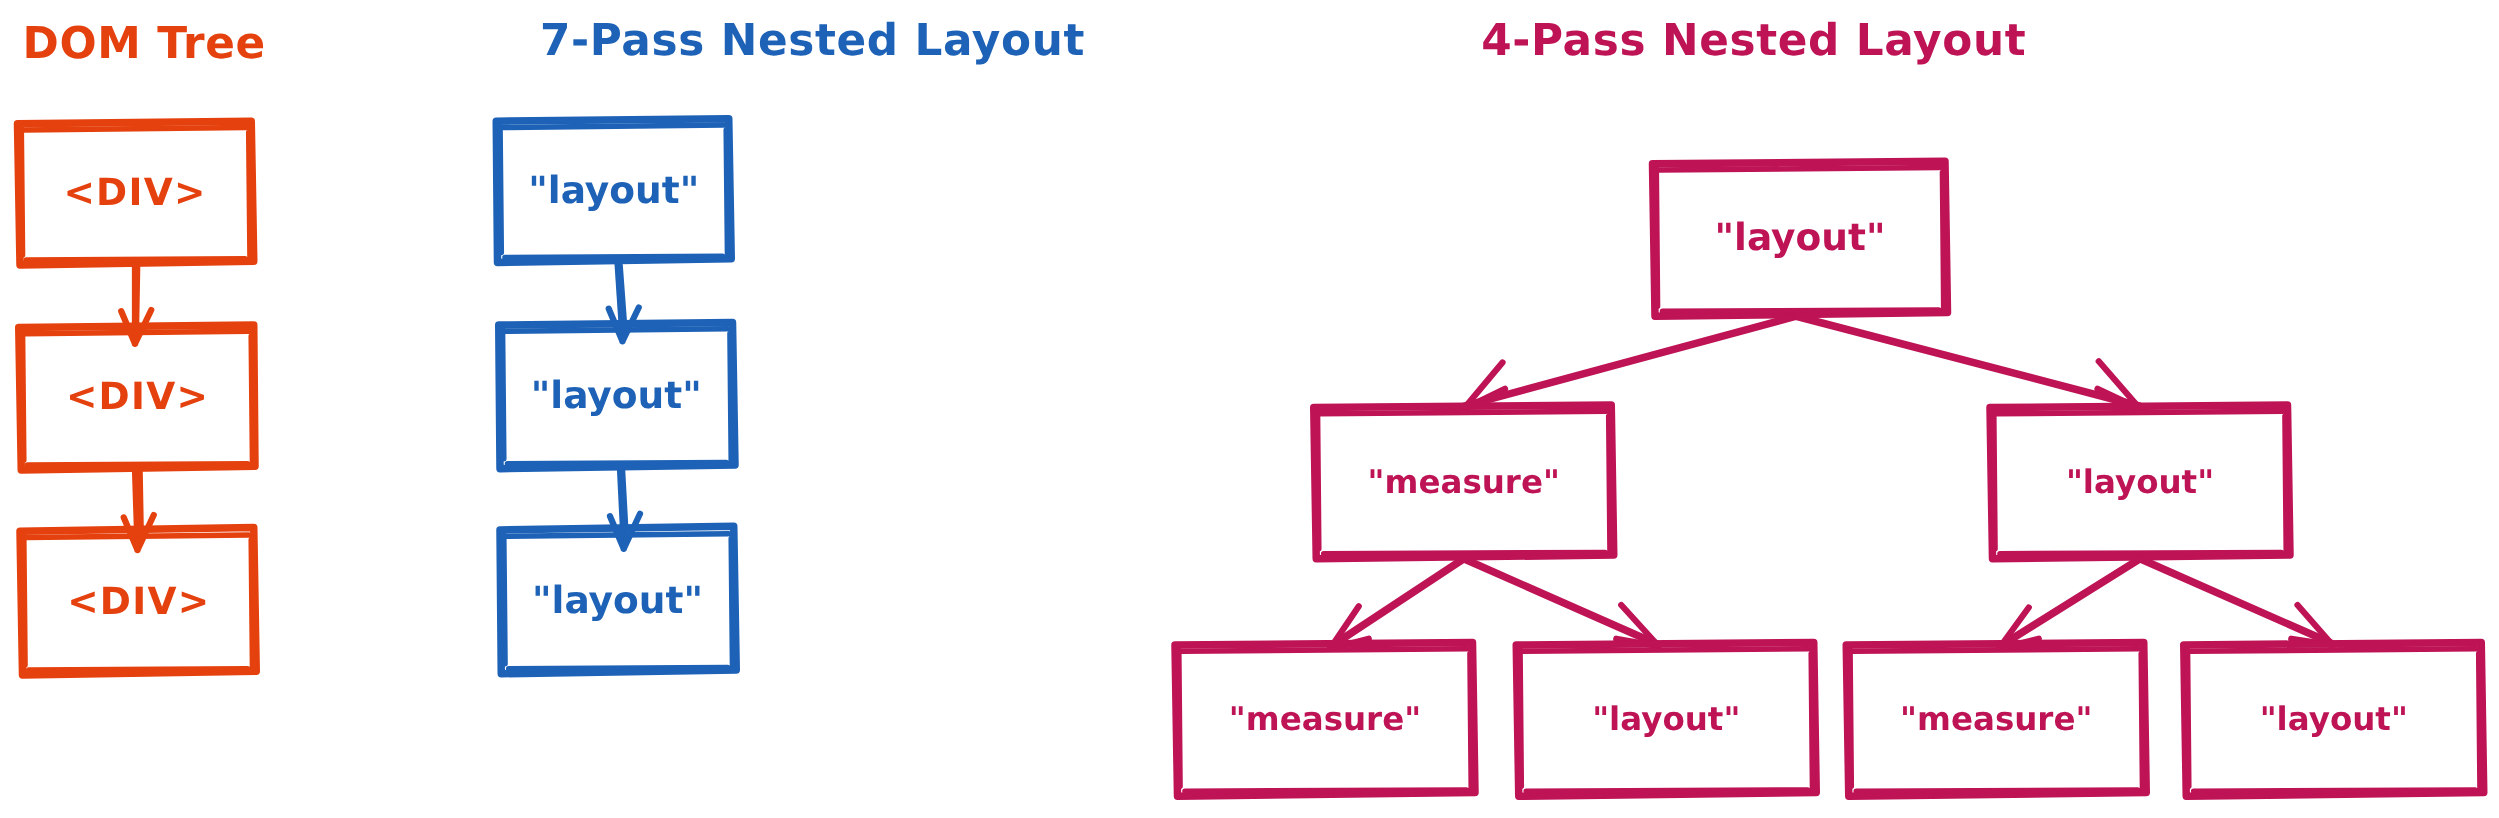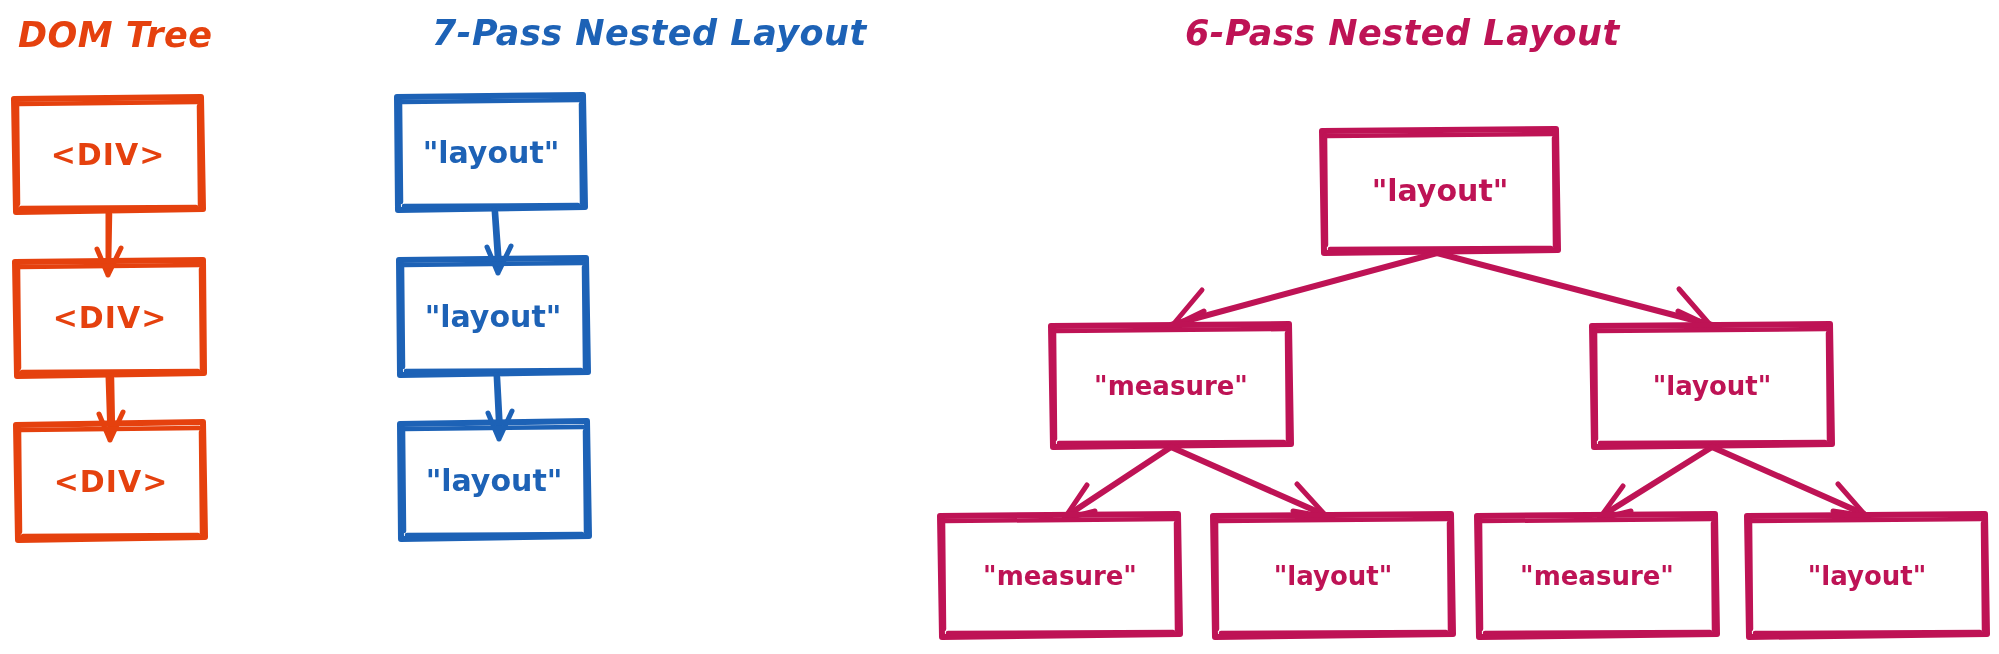--- a/index.html
+++ b/index.html
@@ -19,21 +19,20 @@
     left: 0;
     top: 0;
     width: 1999px;
     height: 654px;
   }
   .title {
     position: absolute;
     white-space: nowrap;
     font-family: "DejaVu Sans", sans-serif;
     font-weight: 700;
-    font-style: italic;
     font-size: 35px;
     letter-spacing: 0.5px;
     line-height: 1;
   }
   .title-dom   { left: 18px;   top: 18px;  color: #E5410E; }
   .title-one   { left: 432px;  top: 16px;  color: #1D62B6; }
   .title-two   { left: 1185px; top: 16px;  color: #BE1355; }
 
   .boxlabel {
     position: absolute;
@@ -51,21 +50,21 @@
   .lbl-pink   { color: #BE1355; }
   .lbl-sm     { font-size: 26px; }
 </style>
 </head>
 <body>
 
 <div id="canvas">
 
   <div class="title title-dom">DOM Tree</div>
   <div class="title title-one">7-Pass Nested Layout</div>
-  <div class="title title-two">6-Pass Nested Layout</div>
+  <div class="title title-two">4-Pass Nested Layout</div>
 
   <svg class="layer" viewBox="0 0 1999 654">
     <defs>
       <style>
         .sk  { fill:none; stroke-linecap:round; stroke-linejoin:round; }
         .o   { stroke:#E5410E; }
         .b   { stroke:#1D62B6; }
         .p   { stroke:#BE1355; }
         .w6  { stroke-width:6; }
         .w5  { stroke-width:5; }

